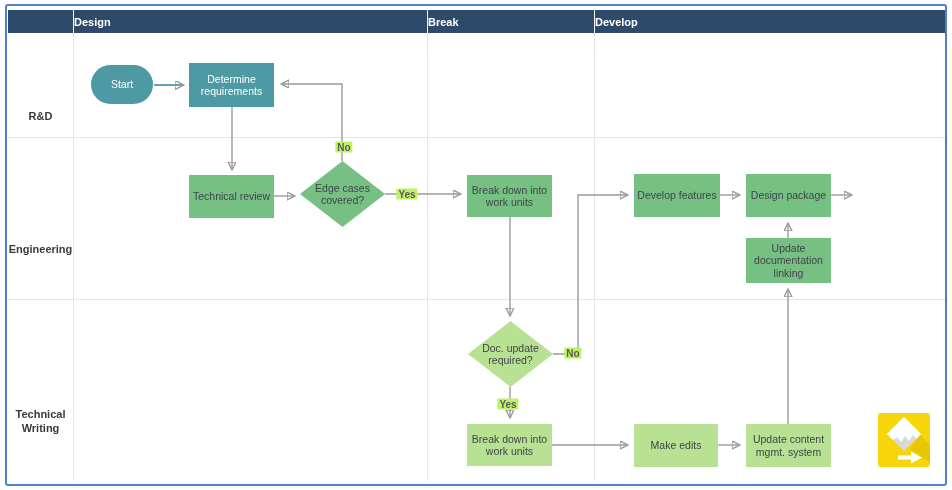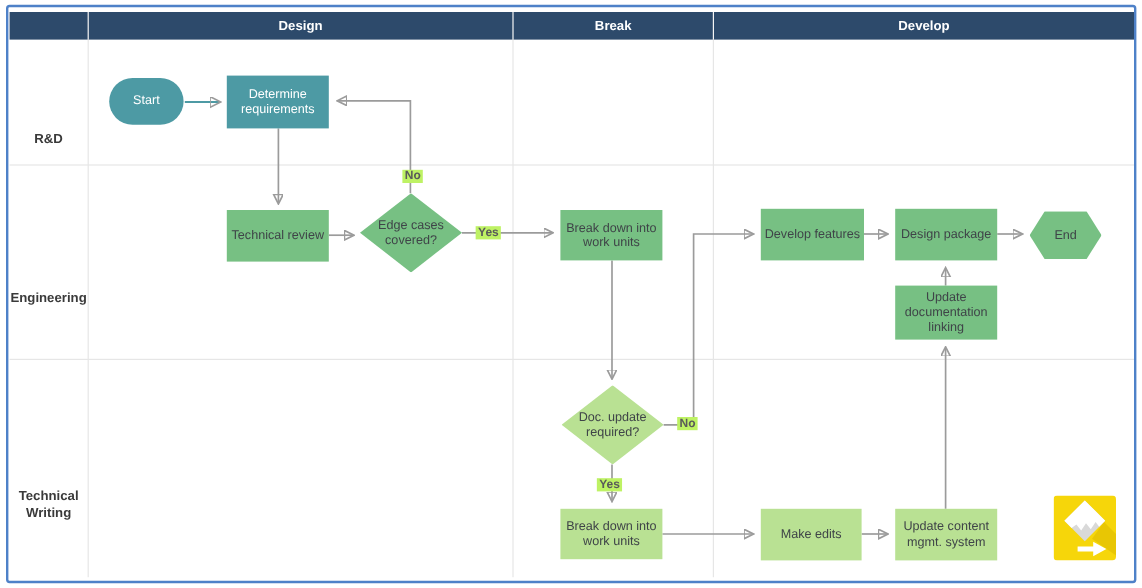--- a/index.html
+++ b/index.html
@@ -7,21 +7,21 @@
     position:relative;width:952px;height:490px;background:var(--canvas-bg,#fff);
     font-family:"Liberation Sans","DejaVu Sans",sans-serif;overflow:hidden;
   }
   .frame{
     position:absolute;left:5px;top:4px;width:938px;height:478px;
     border:2px solid var(--frame,#4e81c8);border-radius:3px;pointer-events:none;z-index:50;
   }
   
   .header-row{position:absolute;left:8px;top:10px;width:937px;height:23px;background:var(--header-bg,#2d4a6b);}
   .header-cell{
-    position:absolute;top:10px;height:23px;display:flex;align-items:center;justify-content:center;
+    position:absolute;top:10px;height:23px;display:flex;align-items:center;
     color:var(--header-text,#fff);font-size:11px;font-weight:bold;z-index:2;
   }
   .header-div{position:absolute;top:10px;height:23px;width:1px;background:#f5f5f5;z-index:3;}
   
   .vline{position:absolute;width:1px;background:var(--grid,#e6e6e6);z-index:1;}
   .hline{position:absolute;height:1px;background:var(--grid,#e6e6e6);z-index:1;}
   .lane-label{
     position:absolute;left:8px;width:65px;display:flex;align-items:center;justify-content:center;
     text-align:center;font-size:11px;font-weight:bold;color:var(--lane-text,#3a3a3a);line-height:1.25;z-index:2;margin-top:32px;
   }
@@ -127,23 +127,20 @@
   </div>
   <div class="node green-fill" style="left:467px;top:175px;width:85px;height:42px;">
     <span>Break down into work units</span>
   </div>
   <div class="node green-fill" style="left:634px;top:174px;width:86px;height:43px;">
     <span>Develop features</span>
   </div>
   <div class="node green-fill" style="left:746px;top:174px;width:85px;height:43px;">
     <span>Design package</span>
   </div>
-  <div class="node hex green-fill" style="left:858px;top:176px;width:60px;height:40px;">
-    <span>End</span>
-  </div>
   <div class="node green-fill" style="left:746px;top:238px;width:85px;height:45px;">
     <span>Update documentation linking</span>
   </div>
   <div class="node diamond lightgreen-fill" style="left:468px;top:321px;width:85px;height:66px;">
     <span>Doc. update required?</span>
   </div>
   <div class="node lightgreen-fill" style="left:467px;top:424px;width:85px;height:42px;">
     <span>Break down into work units</span>
   </div>
   <div class="node lightgreen-fill" style="left:634px;top:424px;width:84px;height:43px;">

